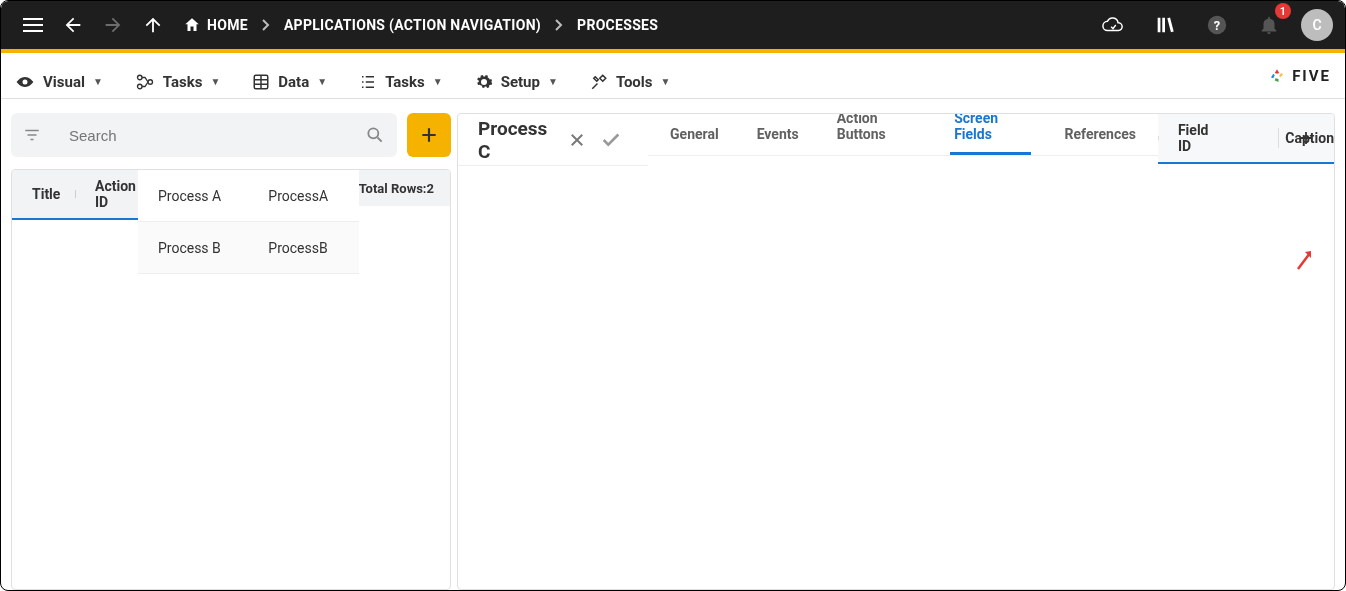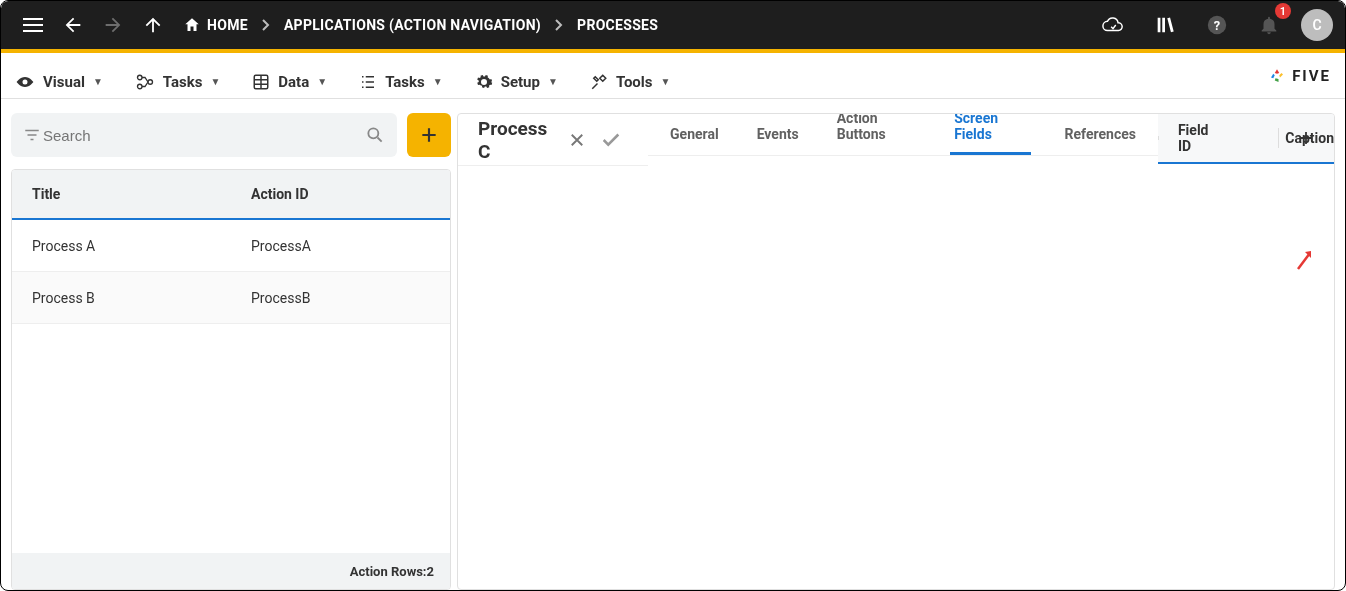--- a/index.html
+++ b/index.html
@@ -25,26 +25,26 @@
   .tbtn .dropdown-arrow { font-size:10px; color:#555; }
   .brand { margin-left:auto; display:flex; align-items:center; gap:6px; }
   
   
   .content { display:flex; height:calc(100% - 52px - 46px); }
   .left-pane { width:450px; padding:14px 0 0 10px; display:flex; flex-direction:column; }
   .right-pane { flex:1; padding:14px 10px 0 6px; display:flex; flex-direction:column; }
   
   
   .searchbar { display:flex; align-items:center; gap:10px; margin:0 0 12px 0; }
-  .search-box { flex:1; height:44px; background:#f1f3f4; border-radius:6px; display:flex; align-items:center; padding:11px 12px; gap:0; }
+  .search-box { flex:1; height:44px; background:#f1f3f4; border-radius:6px; display:flex; align-items:center; padding:11px 12px; gap:26px; }
   .search-box input { flex:1; border:none; background:transparent; outline:none; font-size:15px; color:#333; }
   .add-btn { width:44px; height:44px; background:#f5b300; border-radius:6px; display:flex; align-items:center; justify-content:center; cursor:pointer; }
   
   
-  .list-card { flex:1; border:1px solid #e0e0e0; border-radius:4px; display:flex; flex-direction:column; overflow:hidden; }
+  .list-card { flex:1; border:1px solid #e0e0e0; border-radius:4px; display:flex; overflow:hidden; }
   .list-head { height:50px; background:#f1f3f4; display:flex; align-items:center; border-bottom:2px solid #1976d2; font-weight:700; color:#333; }
   .list-head .col1 { width:50%; padding-left:20px; }
   .list-head .col2 { width:50%; padding-left:20px; position:relative; }
   .list-head .col2::before { content:""; position:absolute; left:0; top:12px; bottom:12px; width:1px; background:#ccc; }
   .list-body { flex:1; overflow:auto; }
   .row { height:52px; display:flex; align-items:center; border-bottom:1px solid #eee; cursor:pointer; }
   .row:nth-child(even){ background:#fafafa; }
   .row .col1 { width:50%; padding-left:20px; }
   .row .col2 { width:50%; padding-left:20px; }
   .list-foot { height:36px; background:#f1f3f4; display:flex; align-items:center; justify-content:flex-end; padding-right:16px; font-weight:700; font-size:13px; }
@@ -236,21 +236,21 @@
         <div class="row">
           <div class="col1">Process A</div>
           <div class="col2">ProcessA</div>
         </div>
         <div class="row">
           <div class="col1">Process B</div>
           <div class="col2">ProcessB</div>
         </div>
       </div>
       <div class="list-foot">
-        <span>Action Rows: </span>
+        <span>Total Rows: </span>
           <span>2</span>
       </div>
     </div>
   </div>
 
   <div class="right-pane">
     <div class="detail-card">
       <div class="detail-head">
         <span class="detail-title">Process C</span>
         <div class="spacer"></div>

